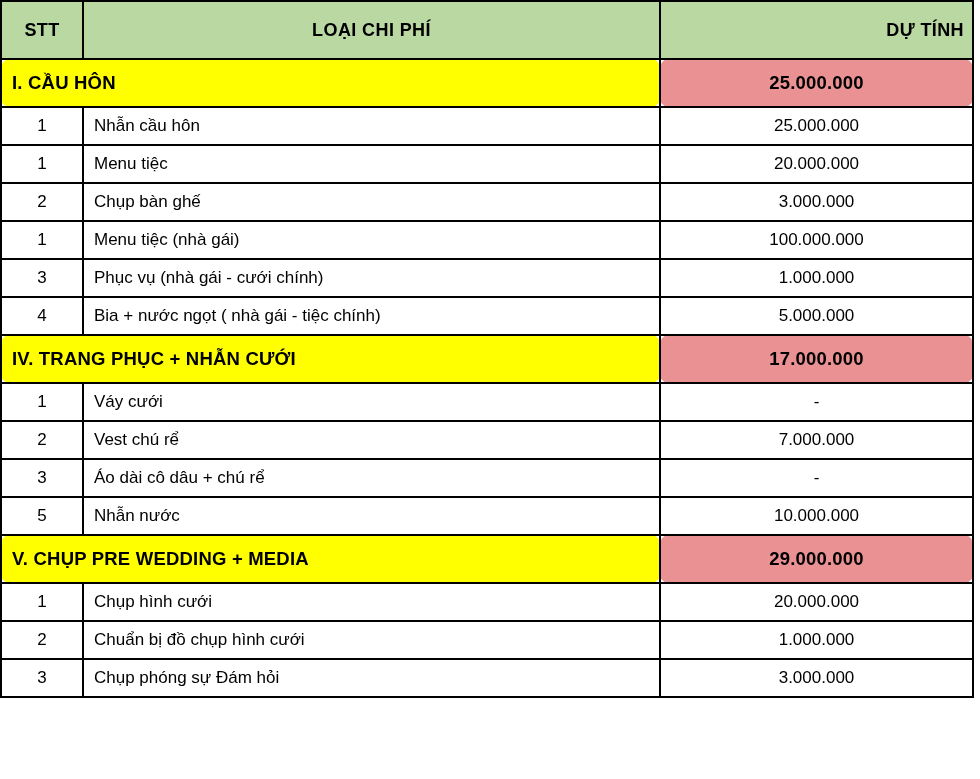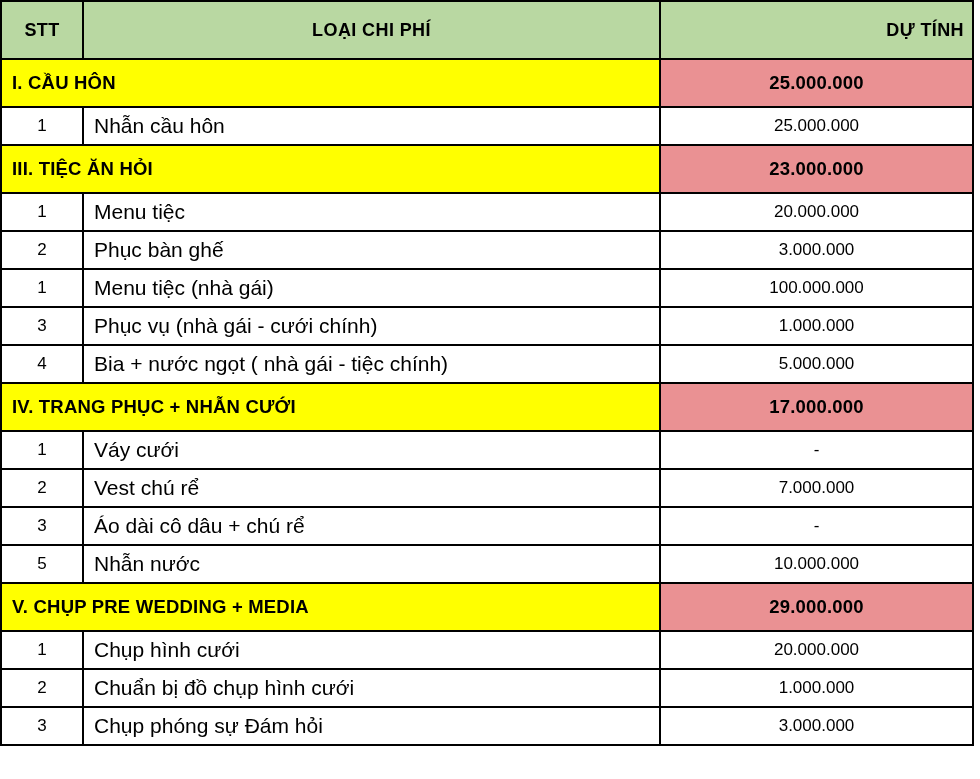--- a/index.html
+++ b/index.html
@@ -58,20 +58,21 @@
   tr.head th.h-stt   { text-align: center; }
   tr.head th.h-label { text-align: center; }
   tr.head th.h-value { text-align: right; }
 
   
   tr.section td {
     height: 48px;
     font-weight: bold;
     font-size: 18.5px;
     letter-spacing: 0.2px;
+    border-radius: 9px;
   }
   tr.section td.sec-title {
     background: #ffff00;
     text-align: left;
     padding-left: 10px;
   }
   tr.section td.sec-value {
     background: #ea9193;
     text-align: center;
   }
@@ -82,21 +83,21 @@
     background: #ffffff;
     font-weight: normal;
   }
   tr.item td.it-stt {
     text-align: center;
     font-size: 17px;
   }
   tr.item td.it-label {
     text-align: left;
     padding-left: 10px;
-    font-size: 21px;
+    font-size: 17px;
   }
   tr.item td.it-value {
     text-align: center;
     font-size: 17px;
   }
 
   
   tr.item + tr.item td { border-top-width: 2px; }
 </style>
 </head>
@@ -119,32 +120,28 @@
     <tbody id="tbody">
         <tr class="section">
           <td class="sec-title" colspan="2">I. CẦU HÔN</td>
           <td class="sec-value">25.000.000</td>
         </tr>
         <tr class="item">
           <td class="it-stt">1</td>
           <td class="it-label">Nhẫn cầu hôn</td>
           <td class="it-value">25.000.000</td>
         </tr>
-        <tr class="section">
-          <td class="sec-title" colspan="2">III. TIỆC ĂN HỎI</td>
-          <td class="sec-value">23.000.000</td>
-        </tr>
         <tr class="item">
           <td class="it-stt">1</td>
           <td class="it-label">Menu tiệc</td>
           <td class="it-value">20.000.000</td>
         </tr>
         <tr class="item">
           <td class="it-stt">2</td>
-          <td class="it-label">Phục bàn ghế</td>
+          <td class="it-label">Chụp bàn ghế</td>
           <td class="it-value">3.000.000</td>
         </tr>
         <tr class="item">
           <td class="it-stt">1</td>
           <td class="it-label">Menu tiệc (nhà gái)</td>
           <td class="it-value">100.000.000</td>
         </tr>
         <tr class="item">
           <td class="it-stt">3</td>
           <td class="it-label">Phục vụ (nhà gái - cưới chính)</td>

